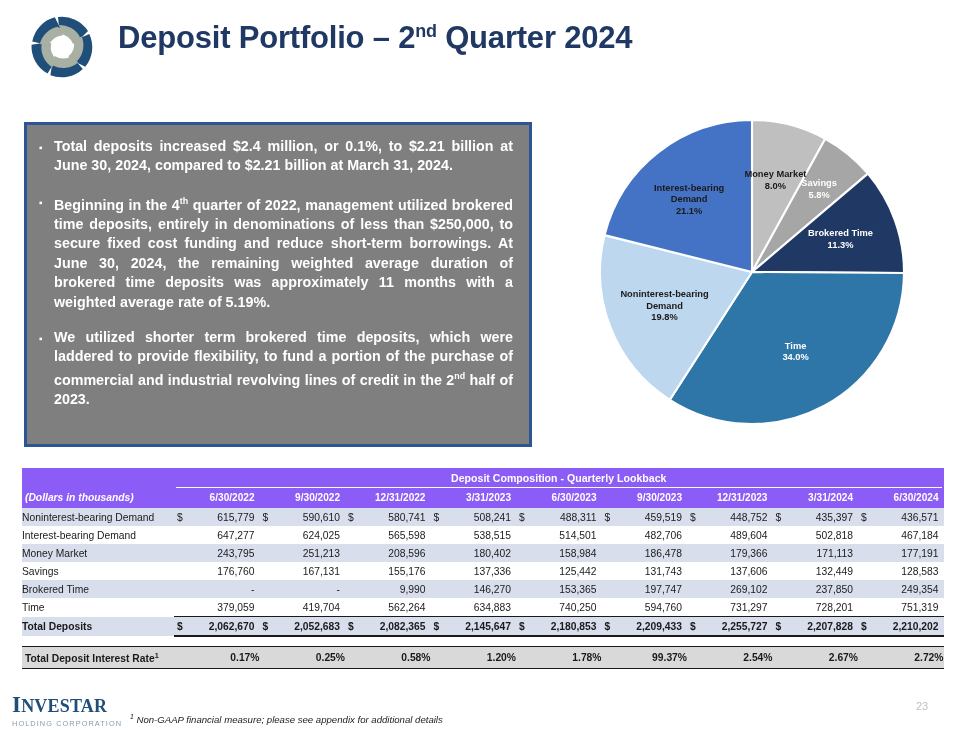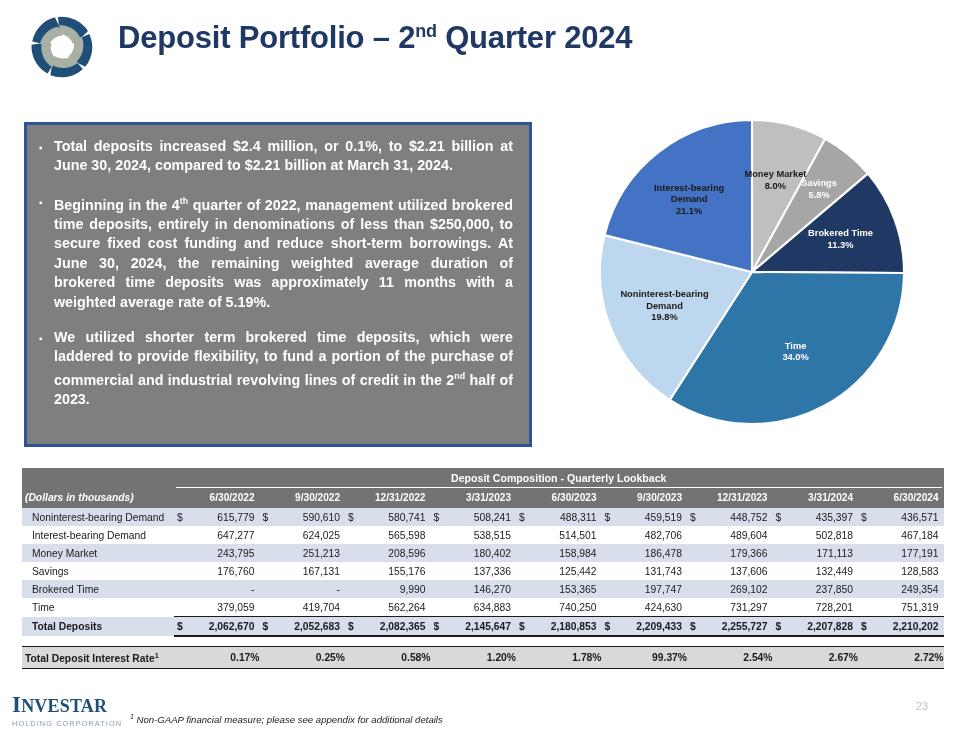--- a/index.html
+++ b/index.html
@@ -47,37 +47,37 @@
   }
   .pie-label .pct{display:block;font-size:9.3px;font-weight:bold;}
 
   
   #deposit-table{position:absolute;left:22px;top:468px;width:916px;}
   table{border-collapse:collapse;width:100%;table-layout:fixed;font-size:10.3px;color:#1A1A1A;}
   col.label-col{width:152px;}
   col.dollar-col{width:13px;}
   col.num-col{width:72.5px;}
 
-  .hdr-band td{background:#737373;color:#ffffff;padding:0;}
+  .hdr-band td{background:#8b5cf6;color:#ffffff;padding:0;}
   #table-supertitle{
     text-align:center;font-weight:bold;font-size:10.6px;color:#ffffff;
     padding:4px 0 3px 0;
   }
   .rule-under-title{height:1px;background:#ffffff;margin:0 2px 4px 2px;}
   .hdr-band .col-date{
     text-align:right;font-weight:bold;font-size:10.1px;color:#ffffff;
     padding:0 5px 5px 0;vertical-align:bottom;
   }
   .hdr-band .units{
     font-style:italic;font-weight:bold;font-size:10.3px;color:#ffffff;
     padding:0 0 5px 3px;vertical-align:bottom;white-space:nowrap;
   }
 
   tbody tr td{padding:1.5px 0;height:15px;}
-  td.rowlabel{padding-left:10px;white-space:nowrap;}
+  td.rowlabel{padding-left:0;white-space:nowrap;}
   td.dollar{text-align:left;padding-left:3px;}
   td.num{text-align:right;padding-right:5px;}
   tr.shade td{background:#D9DEEC;}
   tr.plain td{background:#ffffff;}
 
   tr.total td{background:#D9DEEC;font-weight:bold;}
   tr.total td.num,tr.total td.dollar{
     border-top:1px solid #1A1A1A;border-bottom:2.5px double #1A1A1A;
   }
   tr.spacer td{height:9px;background:#ffffff;padding:0;}
@@ -340,21 +340,21 @@
           <td class="num">379,059</td>
           <td class="dollar"></td>
           <td class="num">419,704</td>
           <td class="dollar"></td>
           <td class="num">562,264</td>
           <td class="dollar"></td>
           <td class="num">634,883</td>
           <td class="dollar"></td>
           <td class="num">740,250</td>
           <td class="dollar"></td>
-          <td class="num">424,630</td>
+          <td class="num">594,760</td>
           <td class="dollar"></td>
           <td class="num">731,297</td>
           <td class="dollar"></td>
           <td class="num">728,201</td>
           <td class="dollar"></td>
           <td class="num">751,319</td>
         </tr>
         <tr class="total">
           <td class="rowlabel">Total Deposits</td>
           <td class="dollar">$</td>

